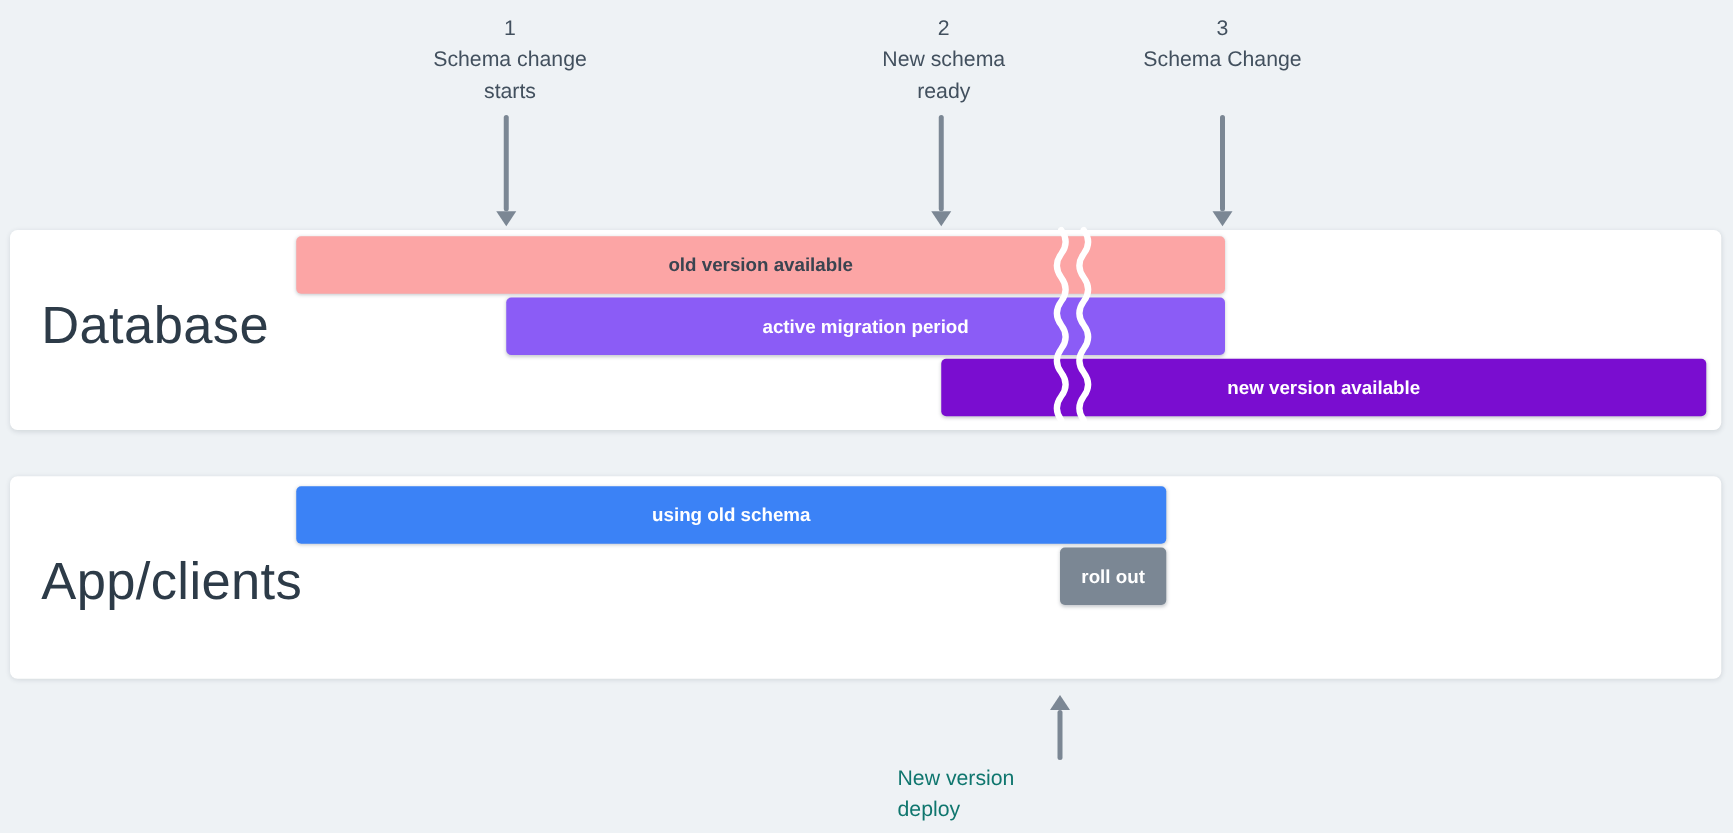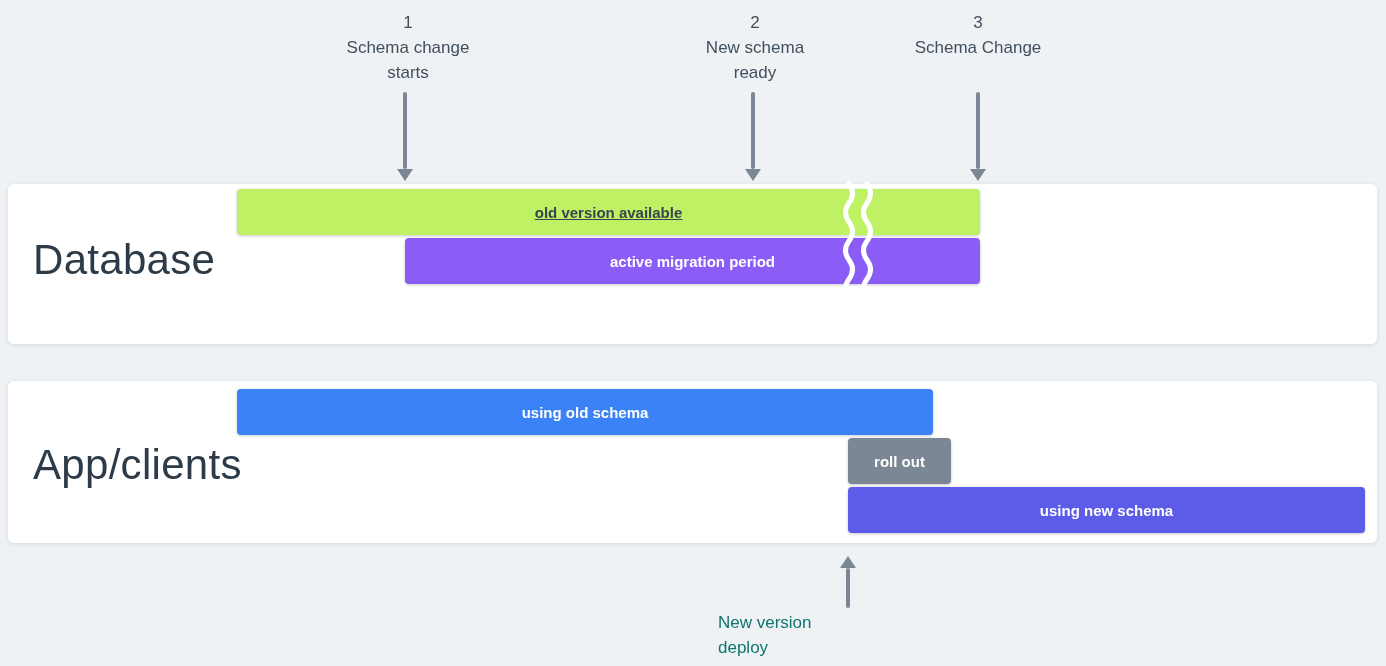--- a/index.html
+++ b/index.html
@@ -45,25 +45,25 @@
   .card-app .lane-label{top:64px;}
 
   
   .bar{
     position:absolute;height:46px;border-radius:4px;
     display:flex;align-items:center;justify-content:center;
     font-size:15px;font-weight:700;color:#FFFFFF;
     box-shadow:0 1px 3px rgba(31,45,61,0.25);
     white-space:nowrap;
   }
-  .bar-old      {left:229px;top:5px;  width:743px;background:#bef264;color:#3A4450;text-decoration:underline;}
+  .bar-old      {left:229px;top:5px;  width:743px;background:#fca5a5;color:#3A4450;}
   .bar-migration{left:397px;top:54px; width:575px;background:#8b5cf6;}
   .bar-newver   {left:745px;top:103px;width:612px;background:#7A0DD0;}
   .bar-useold   {left:229px;top:8px;  width:696px;background:#3b82f6;}
-  .bar-rollout  {left:840px;top:57px; width:103px; background:#7B8794;}
+  .bar-rollout  {left:840px;top:57px; width:85px; background:#7B8794;}
   .bar-usenew   {left:840px;top:106px;width:517px;background:#5C5CE8;}
 
   
   .squiggle{position:absolute;left:841px;top:181px;}
 
   
   .deploy-label{
     position:absolute;left:848px;top:610px;width:260px;margin-left:-130px;
     text-align:left;color:#0f766e;font-size:17px;line-height:25px;
   }
@@ -99,32 +99,32 @@
   </div>
   <div class="v-arrow down a3">
     <div class="shaft"></div>
     <div class="head"></div>
   </div>
 
   <div class="lane-card card-db">
     <div class="lane-label">Database</div>
     <div class="bar bar-old">old version available</div>
     <div class="bar bar-migration">active migration period</div>
+    <div class="bar bar-newver">new version available</div>
   </div>
 
   <svg class="squiggle" width="36" height="160" viewBox="0 0 36 160">
     <path d="M8 3 q7 9.5 0 19 t0 19 t0 19 t0 19 t0 19 t0 19 t0 19 t0 19" stroke="#FFFFFF" stroke-width="5" fill="none" stroke-linecap="round"></path>
     <path d="M26 3 q7 9.5 0 19 t0 19 t0 19 t0 19 t0 19 t0 19 t0 19 t0 19" stroke="#FFFFFF" stroke-width="5" fill="none" stroke-linecap="round"></path>
   </svg>
 
   <div class="lane-card card-app">
     <div class="lane-label">App/clients</div>
     <div class="bar bar-useold">using old schema</div>
     <div class="bar bar-rollout">roll out</div>
-    <div class="bar bar-usenew">using new schema</div>
   </div>
 
   <div class="v-arrow up a-deploy">
     <div class="head"></div>
     <div class="shaft"></div>
   </div>
   <div class="deploy-label">
     <span class="line">New version</span>
     <span class="line">deploy</span>
   </div>

